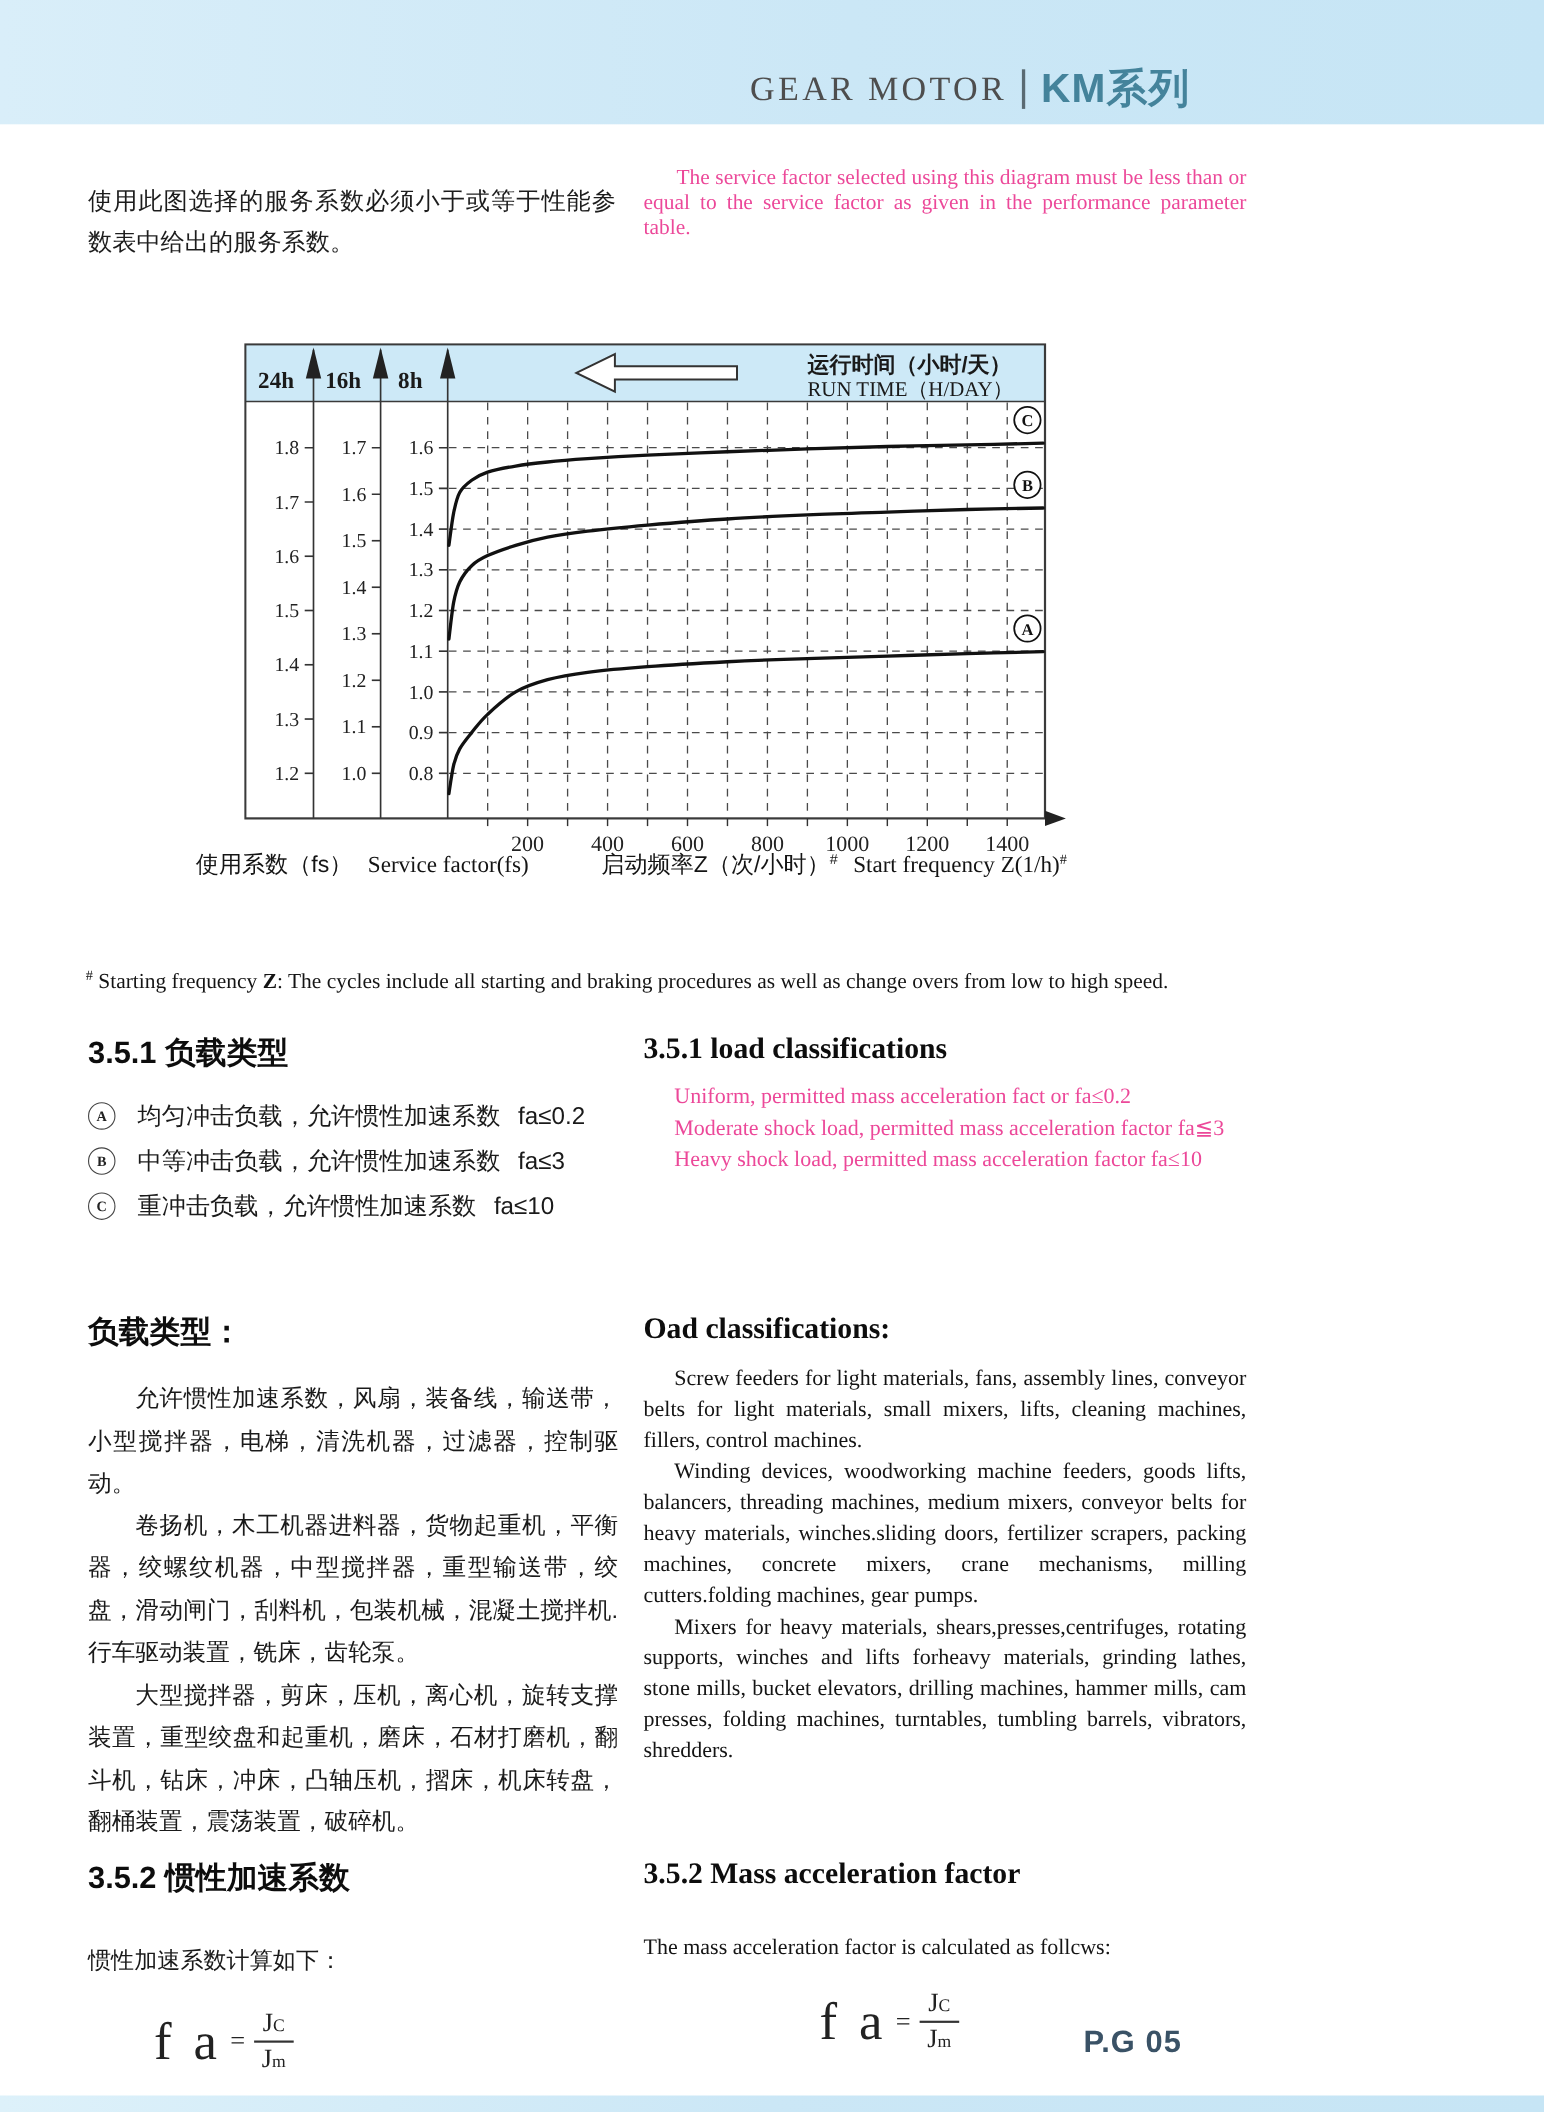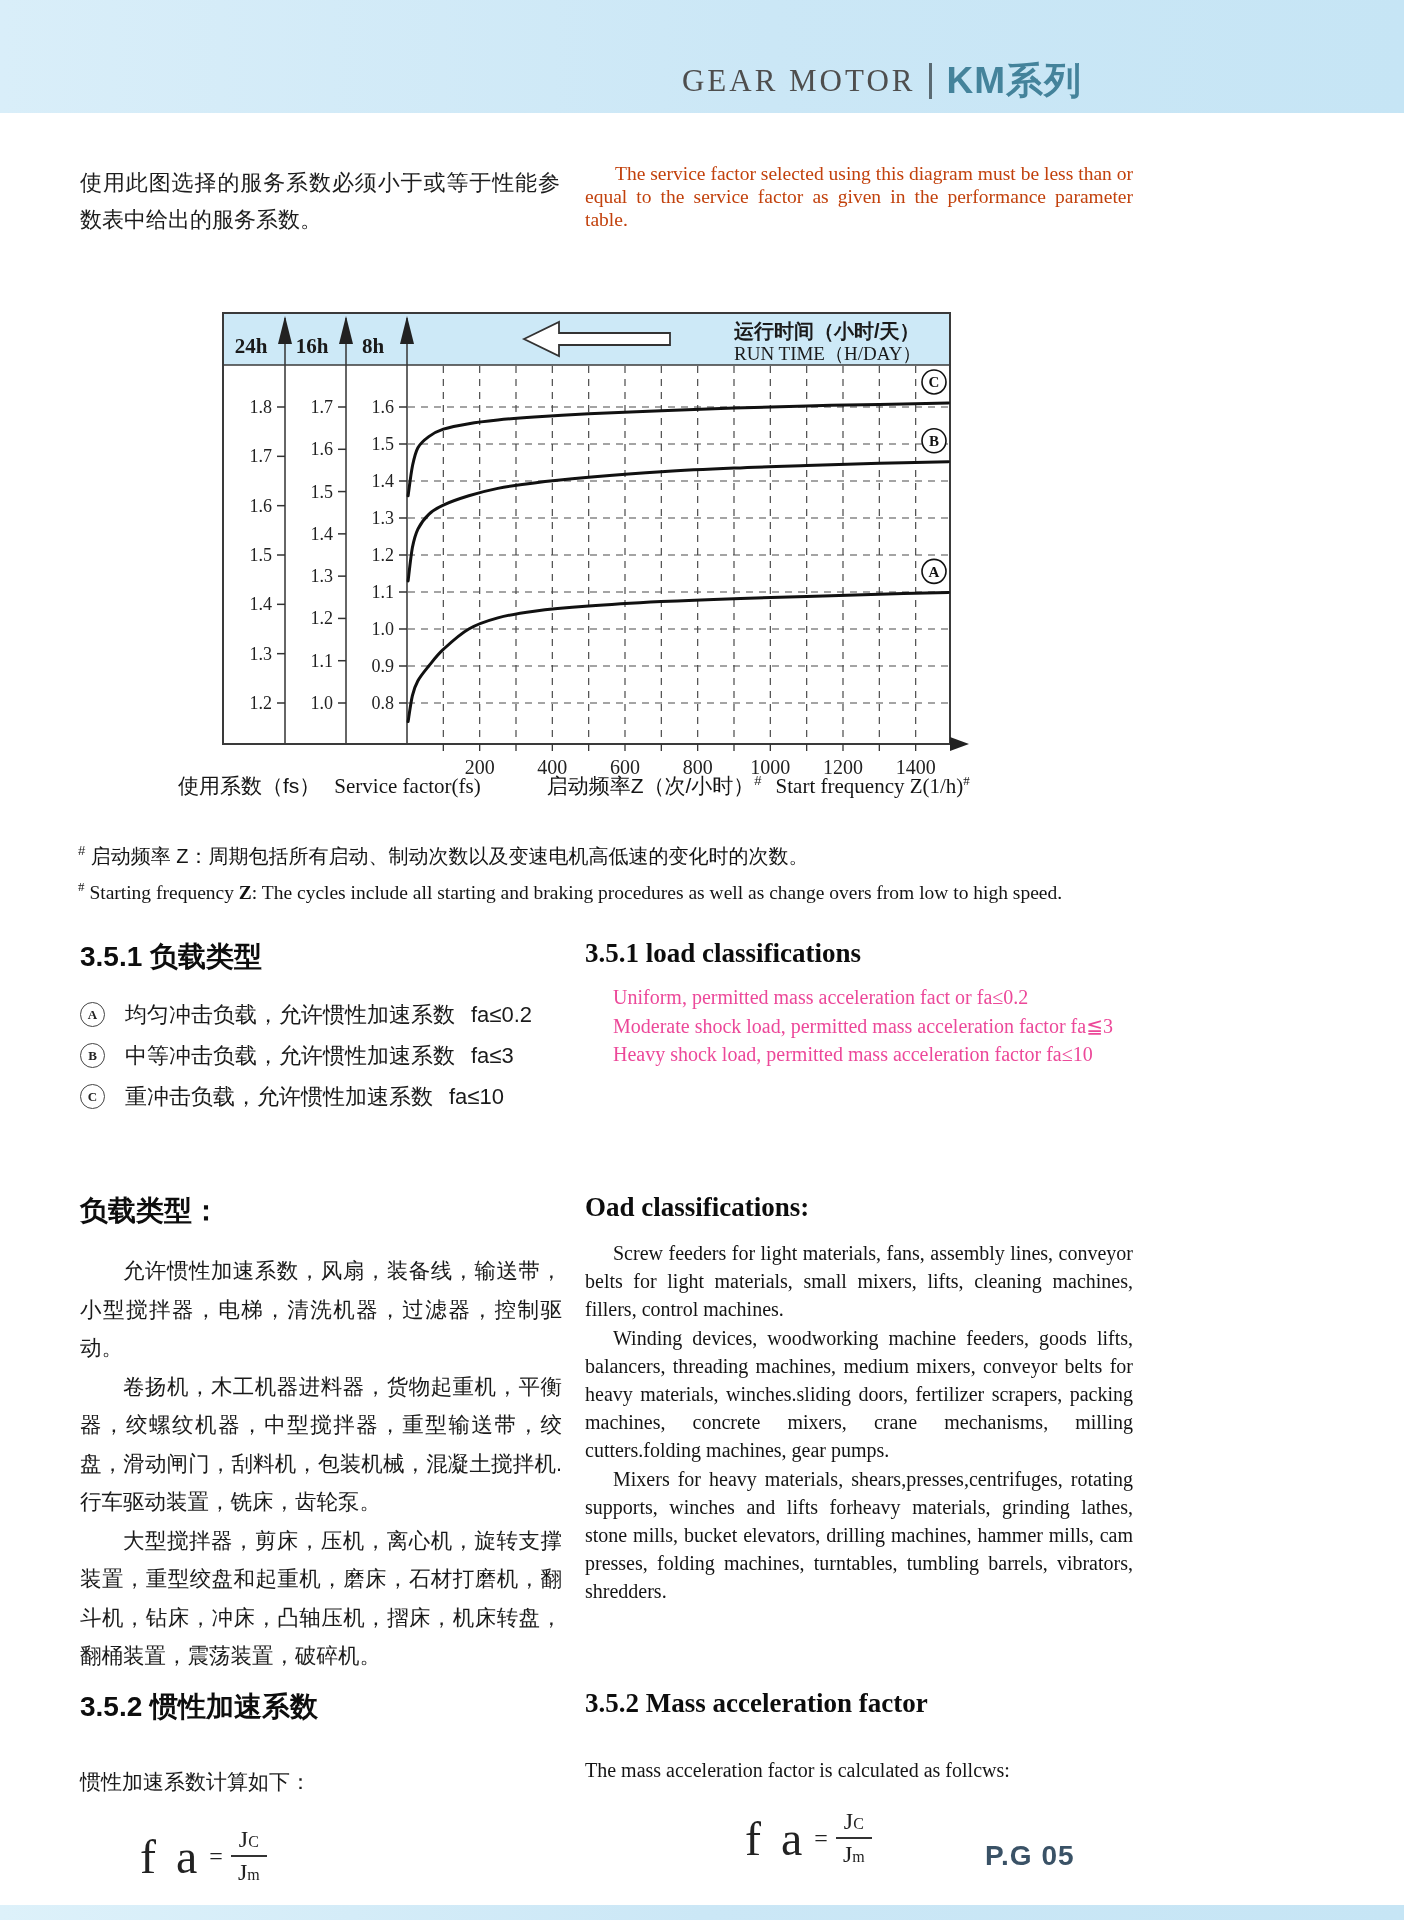--- a/index.html
+++ b/index.html
@@ -7,22 +7,22 @@
         font-family:"Liberation Sans",sans-serif;color:#222;}
   
   .topbar{position:absolute;left:0;top:0;width:1404px;height:113px;
           background:linear-gradient(90deg,#d9eef9 0%,#cbe7f6 55%,#c6e5f5 100%);}
   .brand{position:absolute;top:56px;right:322px;display:flex;align-items:center;}
   .brand-en{font-family:"Liberation Serif",serif;font-size:31px;letter-spacing:3px;color:#4e4e4e;}
   .brand-divider{width:3px;height:36px;background:#5a6a72;margin:0 14px;}
   .brand-series{font-size:37px;font-weight:600;color:#44839b;letter-spacing:1px;}
   
   .intro-zh{position:absolute;left:80px;top:142px;width:480px;font-size:22px;line-height:37px;text-align:justify;color:#1c1c1c;}
-  .intro-en{position:absolute;left:585px;top:142px;width:548px;font-family:"Liberation Serif",serif;
-            font-size:19.5px;line-height:23px;text-align:justify;text-indent:30px;color:#c2410c;}
+  .intro-en{position:absolute;left:585px;top:130px;width:548px;font-family:"Liberation Serif",serif;
+            font-size:19.5px;line-height:23px;text-align:justify;text-indent:30px;color:#ec4899;}
   
   .chart-svg{position:absolute;left:222px;top:312px;}
   .chart-caption{position:absolute;left:178px;top:772px;width:900px;font-size:21px;color:#141414;white-space:nowrap;}
   .chart-caption .serif{font-family:"Liberation Serif",serif;}
   .cap-gap{display:inline-block;width:66px;}
   .cap-sp{display:inline-block;width:14px;}
   sup{font-size:13px;}
   
   .footnote-zh{position:absolute;left:78px;top:843px;font-size:20px;color:#141414;white-space:nowrap;}
   .footnote-en{position:absolute;left:78px;top:879px;font-family:"Liberation Serif",serif;font-size:19.5px;color:#141414;white-space:nowrap;}
@@ -198,24 +198,20 @@
       <text x="712" y="134.26000000000005" text-anchor="middle" font-family="&quot;Liberation Serif&quot;, serif" font-size="15" font-weight="bold" fill="#111111">B</text>
       <path d="M186.1 183.8 C186.8 178.9 188.8 162.2 190.4 154.2 C192.1 146.2 193.2 140.6 195.9 135.7 C198.6 130.8 202.6 127.7 206.8 124.6 C211.0 121.5 214.7 119.4 221.3 117.2 C228.0 115.0 237.7 113.2 246.8 111.7 C255.8 110.1 264.9 109.1 275.8 108.0 C286.7 106.8 297.0 106.0 312.2 105.0 C327.3 103.9 345.5 102.7 366.7 101.7 C387.9 100.6 415.1 99.6 439.3 98.7 C463.6 97.8 487.8 96.9 512.0 96.1 C536.2 95.3 560.4 94.5 584.7 93.9 C608.9 93.3 633.7 92.9 657.3 92.4 C681.0 91.9 714.9 91.2 726.4 90.9" fill="none" stroke="#111111" stroke-width="3" stroke-linecap="round"></path>
       <circle cx="712" cy="69.93000000000004" r="12" fill="#fff" stroke="#111111" stroke-width="1.6"></circle>
       <text x="712" y="75.43000000000004" text-anchor="middle" font-family="&quot;Liberation Serif&quot;, serif" font-size="15" font-weight="bold" fill="#111111">C</text>
     </svg>
 
   <div class="chart-caption">
     <span>使用系数（fs）</span><span class="cap-sp"></span><span class="serif">Service factor(fs)</span><span class="cap-gap"></span><span>启动频率Z（次/小时）</span><sup>#</sup><span class="cap-sp"></span><span class="serif">Start frequency Z(1/h)</span><sup class="serif">#</sup>
   </div>
 
-  <div class="footnote-zh">
-    <sup>#</sup>
-    <span>启动频率 Z：周期包括所有启动、制动次数以及变速电机高低速的变化时的次数。</span>
-  </div>
   <div class="footnote-en">
     <sup>#</sup>
     <span>Starting frequency </span><b>Z</b><span>: The cycles include all starting and braking procedures as well as change overs from low to high speed.</span>
   </div>
 
   <section class="sec351-zh">
     <div class="h-zh">3.5.1 负载类型</div>
     <ul>
       <li>
         <span class="mark-circle">A</span>

